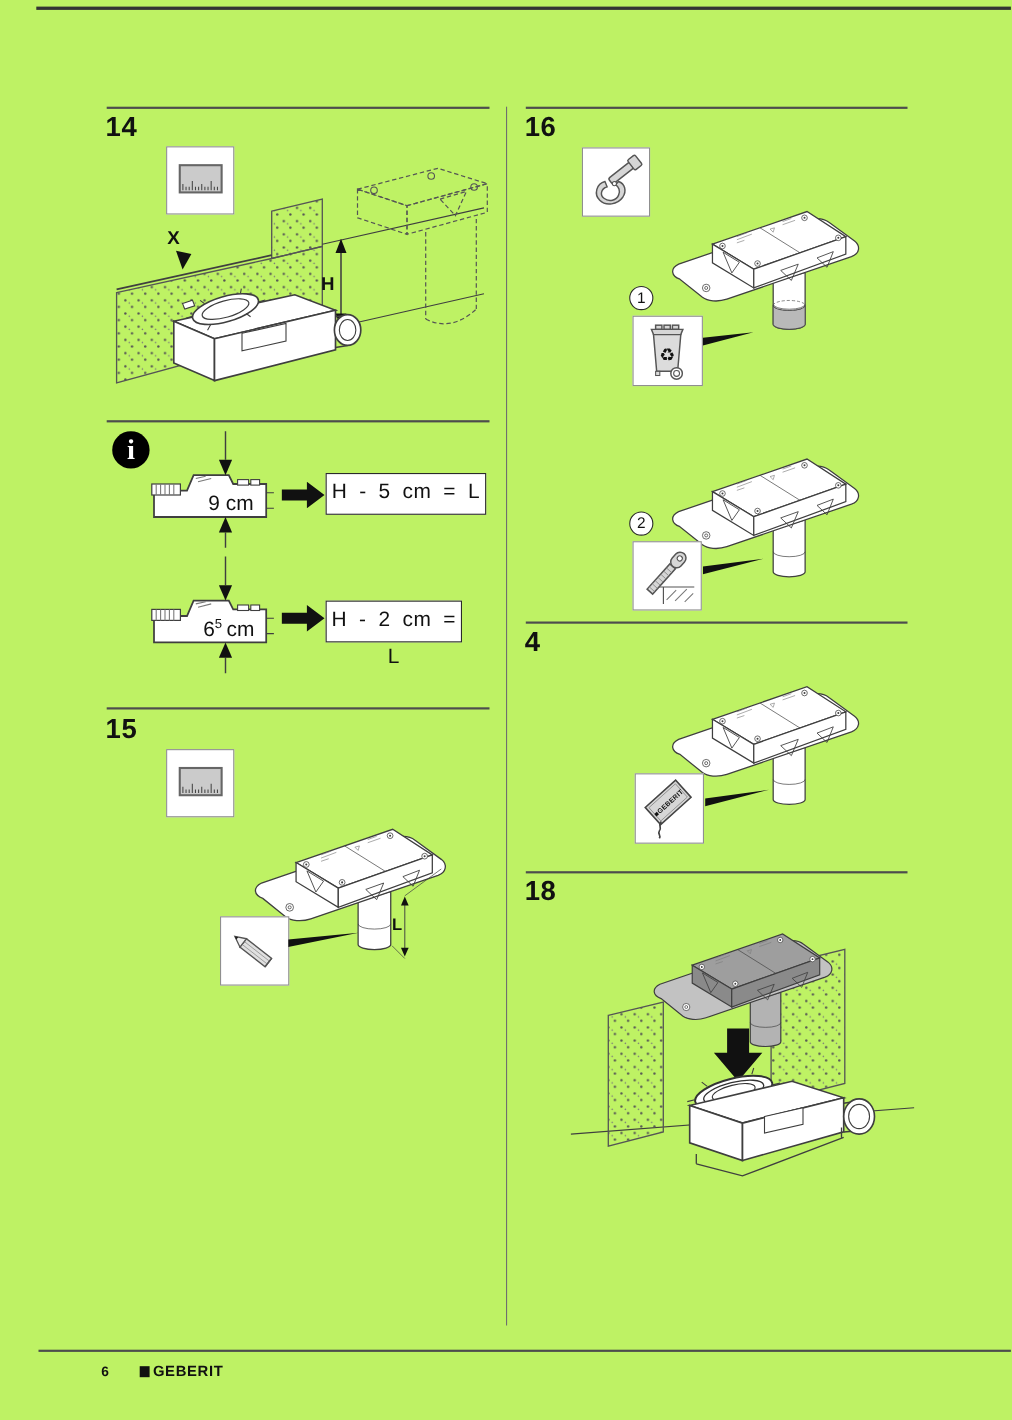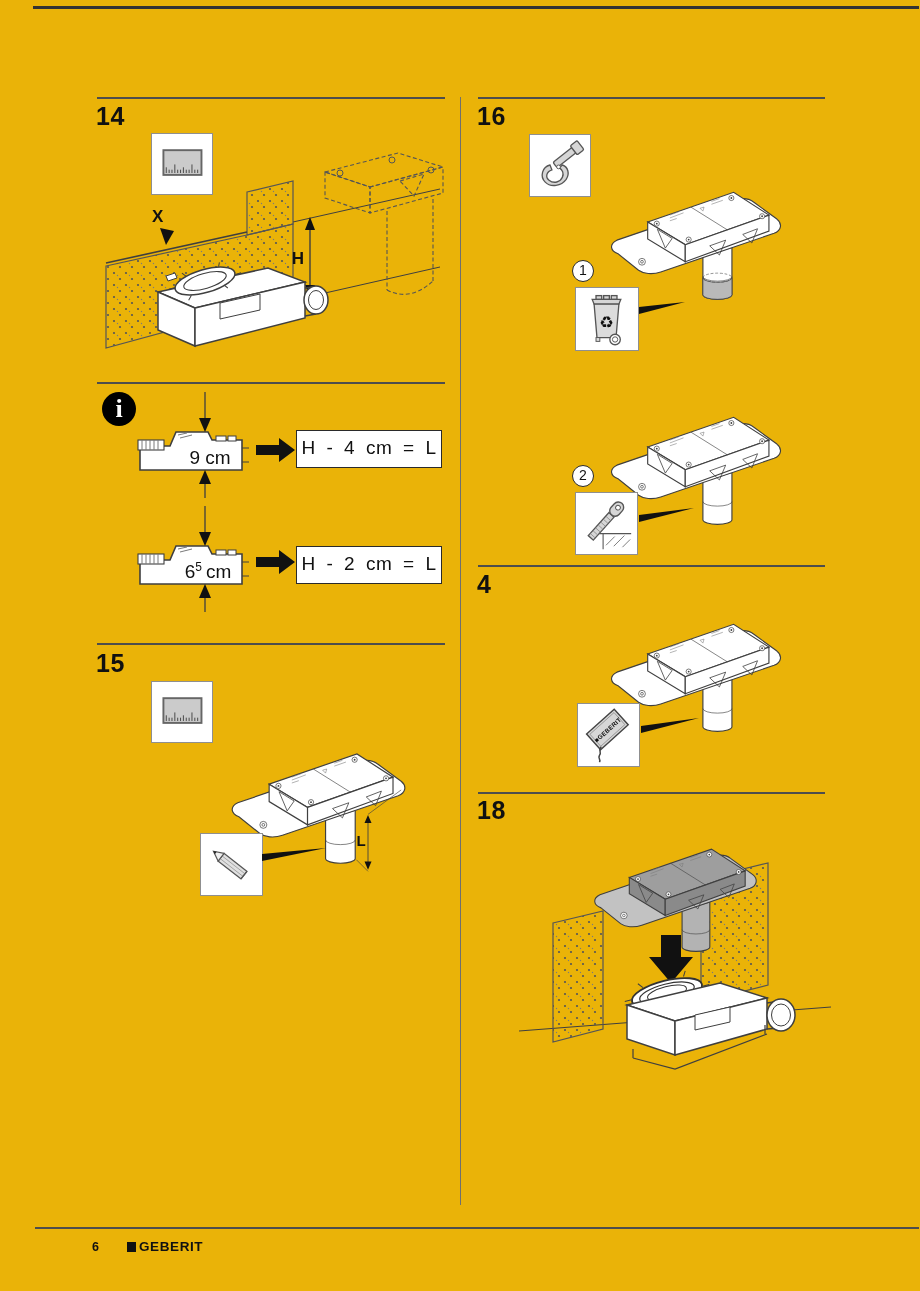--- a/index.html
+++ b/index.html
@@ -1,16 +1,16 @@
 <!DOCTYPE html>
 <html><head>
 <meta charset="utf-8">
 <style>
   html,body{margin:0;padding:0;background:#e8e8e8;}
-  .page{position:relative;width:920px;height:1291px;background:#eab308;overflow:hidden;
+  .page{position:relative;width:920px;height:1291px;background:#bef264;overflow:hidden;
         font-family:"Liberation Sans","DejaVu Sans",sans-serif;color:#111;}
   .abs{position:absolute;}
   .hrule{position:absolute;height:2px;background:#4d4d4d;}
   .stepnum{position:absolute;font-size:25px;font-weight:bold;line-height:1;letter-spacing:0.5px;}
   .iconbox{position:absolute;border:1.6px solid #8f8f8f;background:#fff;box-sizing:border-box;}
   .circnum{position:absolute;width:22px;height:22px;border:1.8px solid #2a2a2a;border-radius:50%;
            box-sizing:border-box;text-align:center;font-size:14px;line-height:18px;font-weight:500;background:#fff;}
   .formula-box{position:absolute;border:1.8px solid #2a2a2a;box-sizing:border-box;background:#fff;
                text-align:center;font-size:19px;}
   .formula{display:block;line-height:34px;word-spacing:5px;letter-spacing:0.5px;}
@@ -149,40 +149,40 @@
     <path class="ln" d="M112 60 h7 M112 74 h7" stroke-width="1"></path>
     <path class="ln" d="M75 4 V30 M75 110 V96" stroke-width="1.3"></path>
     <polygon points="69,30 81,30 75,44" fill="#111"></polygon>
     <polygon points="69,96 81,96 75,82" fill="#111"></polygon>
     <text x="80" y="76" font-size="19" text-anchor="middle" fill="#111">9 cm</text>
   </svg>
   <svg class="abs" style="left:256px;top:437px;" width="40" height="26" viewBox="0 0 40 26">
     <polygon points="0,8 23,8 23,1 39,13 23,25 23,18 0,18" fill="#111"></polygon>
   </svg>
   <div class="formula-box" style="left:296px;top:430px;width:146px;height:38px;">
-    <span class="formula">H - 4 cm = L</span>
+    <span class="formula">H - 5 cm = L</span>
   </div>
 
   <svg class="abs" style="left:130px;top:502px;" width="130" height="112" viewBox="0 0 130 112">
     <path d="M10 82 V58 H40 L46 44 H78 L82 52 H112 V82 Z" fill="#fff" stroke="#3f3f3f" stroke-width="1.6"></path>
     <rect x="8" y="52" width="26" height="10" fill="#fff" stroke="#3f3f3f" stroke-width="1.1"></rect>
     <path class="lm" d="M12 52 v10 M16 52 v10 M20 52 v10 M24 52 v10 M28 52 v10"></path>
     <path class="lm" d="M48 47 l9 -2 M50 50 l12 -3"></path>
     <rect x="86" y="48" width="10" height="5" fill="#fff" stroke="#3f3f3f" stroke-width="1"></rect>
     <rect x="98" y="48" width="8" height="5" fill="#fff" stroke="#3f3f3f" stroke-width="1"></rect>
     <path class="ln" d="M112 60 h7 M112 74 h7" stroke-width="1"></path>
     <path class="ln" d="M75 4 V30 M75 110 V96" stroke-width="1.3"></path>
     <polygon points="69,30 81,30 75,44" fill="#111"></polygon>
     <polygon points="69,96 81,96 75,82" fill="#111"></polygon>
     <text x="78" y="76" font-size="19" text-anchor="middle" fill="#111"><tspan>6</tspan><tspan dy="-7" font-size="12">5</tspan><tspan dy="7" dx="4">cm</tspan></text>
   </svg>
   <svg class="abs" style="left:256px;top:549px;" width="40" height="26" viewBox="0 0 40 26">
     <polygon points="0,8 23,8 23,1 39,13 23,25 23,18 0,18" fill="#111"></polygon>
   </svg>
-  <div class="formula-box" style="left:296px;top:546px;width:146px;height:38px;">
+  <div class="formula-box" style="left:296px;top:546px;width:124px;height:38px;">
     <span class="formula">H - 2 cm = L</span>
   </div>
 
   <div class="hrule" style="left:97px;top:643px;width:348px;"></div>
   <div class="stepnum" style="left:96px;top:651px;text-align:right;">15</div>
 
   <div class="iconbox" style="left:151px;top:681px;width:62px;height:62px;">
     <svg width="59" height="59" viewBox="0 0 62 62">
       <rect x="12" y="17" width="40" height="26" fill="#cbcbcb" stroke="#666" stroke-width="2"></rect>
       <path d="M15 41v-6 M18 41v-3.5 M21 41v-3.5 M24 41v-9 M27 41v-3.5 M30 41v-3.5 M33 41v-6 M36 41v-3.5 M39 41v-3.5 M42 41v-9 M45 41v-3.5 M48 41v-3.5" stroke="#444" stroke-width="1" fill="none"></path>

